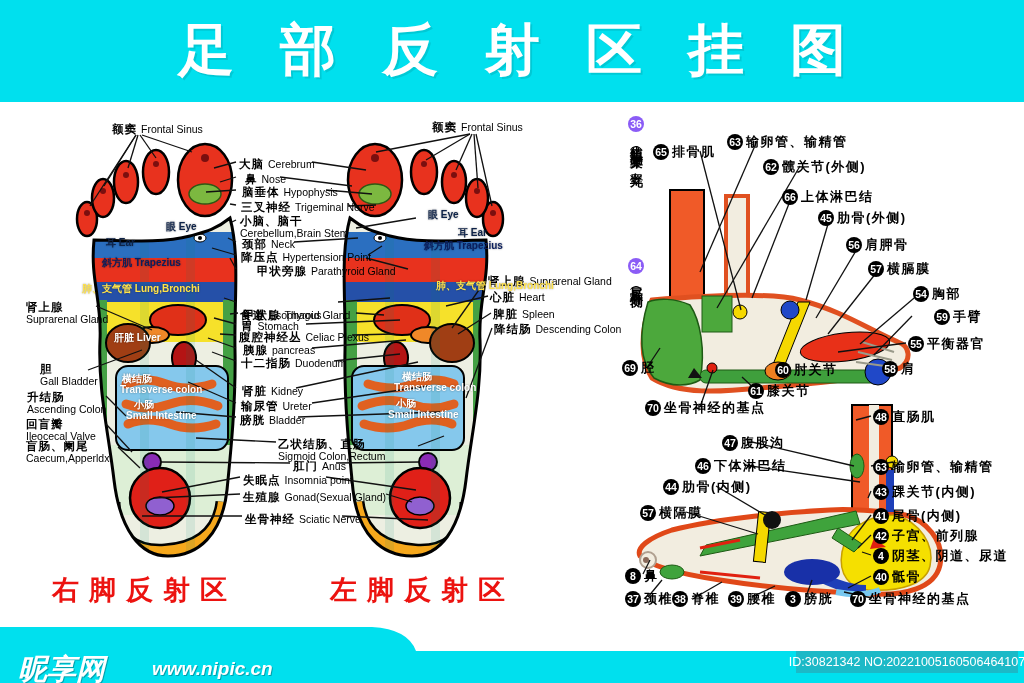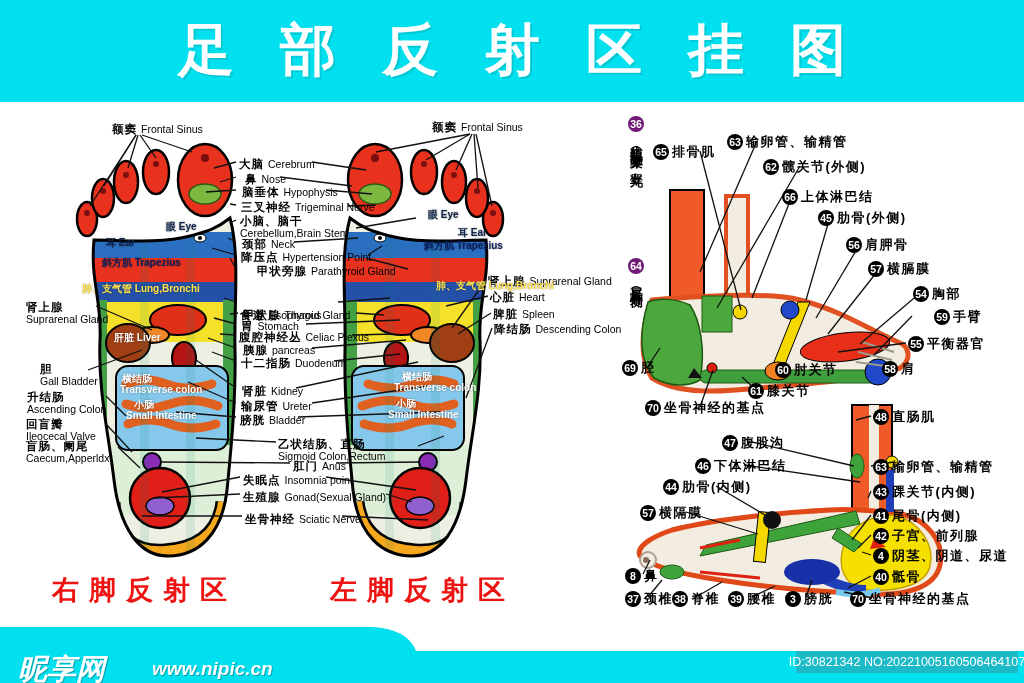--- a/index.html
+++ b/index.html
@@ -18,21 +18,21 @@
   .pair b{font-size:11.5px;font-weight:bold;letter-spacing:1px;}
   .pair span{font-size:10.5px;margin-left:4px;}
   .pair.two span{display:block;margin-left:0;margin-top:1px;}
   .onfoot{position:absolute;white-space:nowrap;font-size:10px;font-weight:bold;line-height:10px;
           text-shadow:0 0 2px rgba(0,0,0,.45);}
   .numl{position:absolute;display:flex;align-items:center;white-space:nowrap;}
   .numl i{font-style:normal;width:16px;height:16px;border-radius:50%;background:#000;color:#fff;
           font-size:10.5px;font-weight:bold;display:flex;align-items:center;justify-content:center;flex:0 0 16px;}
   .numl b{font-size:13px;font-weight:bold;margin-left:3px;letter-spacing:1.5px;}
   .vert{position:absolute;display:flex;flex-direction:column;align-items:center;}
-  .vert i{font-style:normal;width:16px;height:16px;border-radius:50%;background:#701a75;color:#fff;
+  .vert i{font-style:normal;width:16px;height:16px;border-radius:50%;background:#8b5cf6;color:#fff;
           font-size:10.5px;font-weight:bold;display:flex;align-items:center;justify-content:center;margin-bottom:3px;}
   .vert span{writing-mode:vertical-rl;font-size:13px;font-weight:bold;letter-spacing:2px;}
   .caption{position:absolute;font-weight:bold;font-size:27px;letter-spacing:10px;white-space:nowrap;z-index:3;}
   
   #footer-site{position:absolute;left:18px;top:650px;z-index:4;color:#fff;font-style:italic;
                font-weight:bold;font-size:29px;text-shadow:1px 1px 0 rgba(0,70,80,.4);white-space:nowrap;}
   #footer-url{position:absolute;left:152px;top:658px;z-index:4;color:#fff;font-style:italic;
               font-weight:bold;font-size:19px;text-shadow:1px 1px 0 rgba(0,70,80,.4);white-space:nowrap;}
   #footer-id{position:absolute;left:796px;top:651px;width:222px;height:22px;z-index:4;
              display:flex;align-items:center;justify-content:center;color:#fff;font-size:12.5px;white-space:nowrap;}

